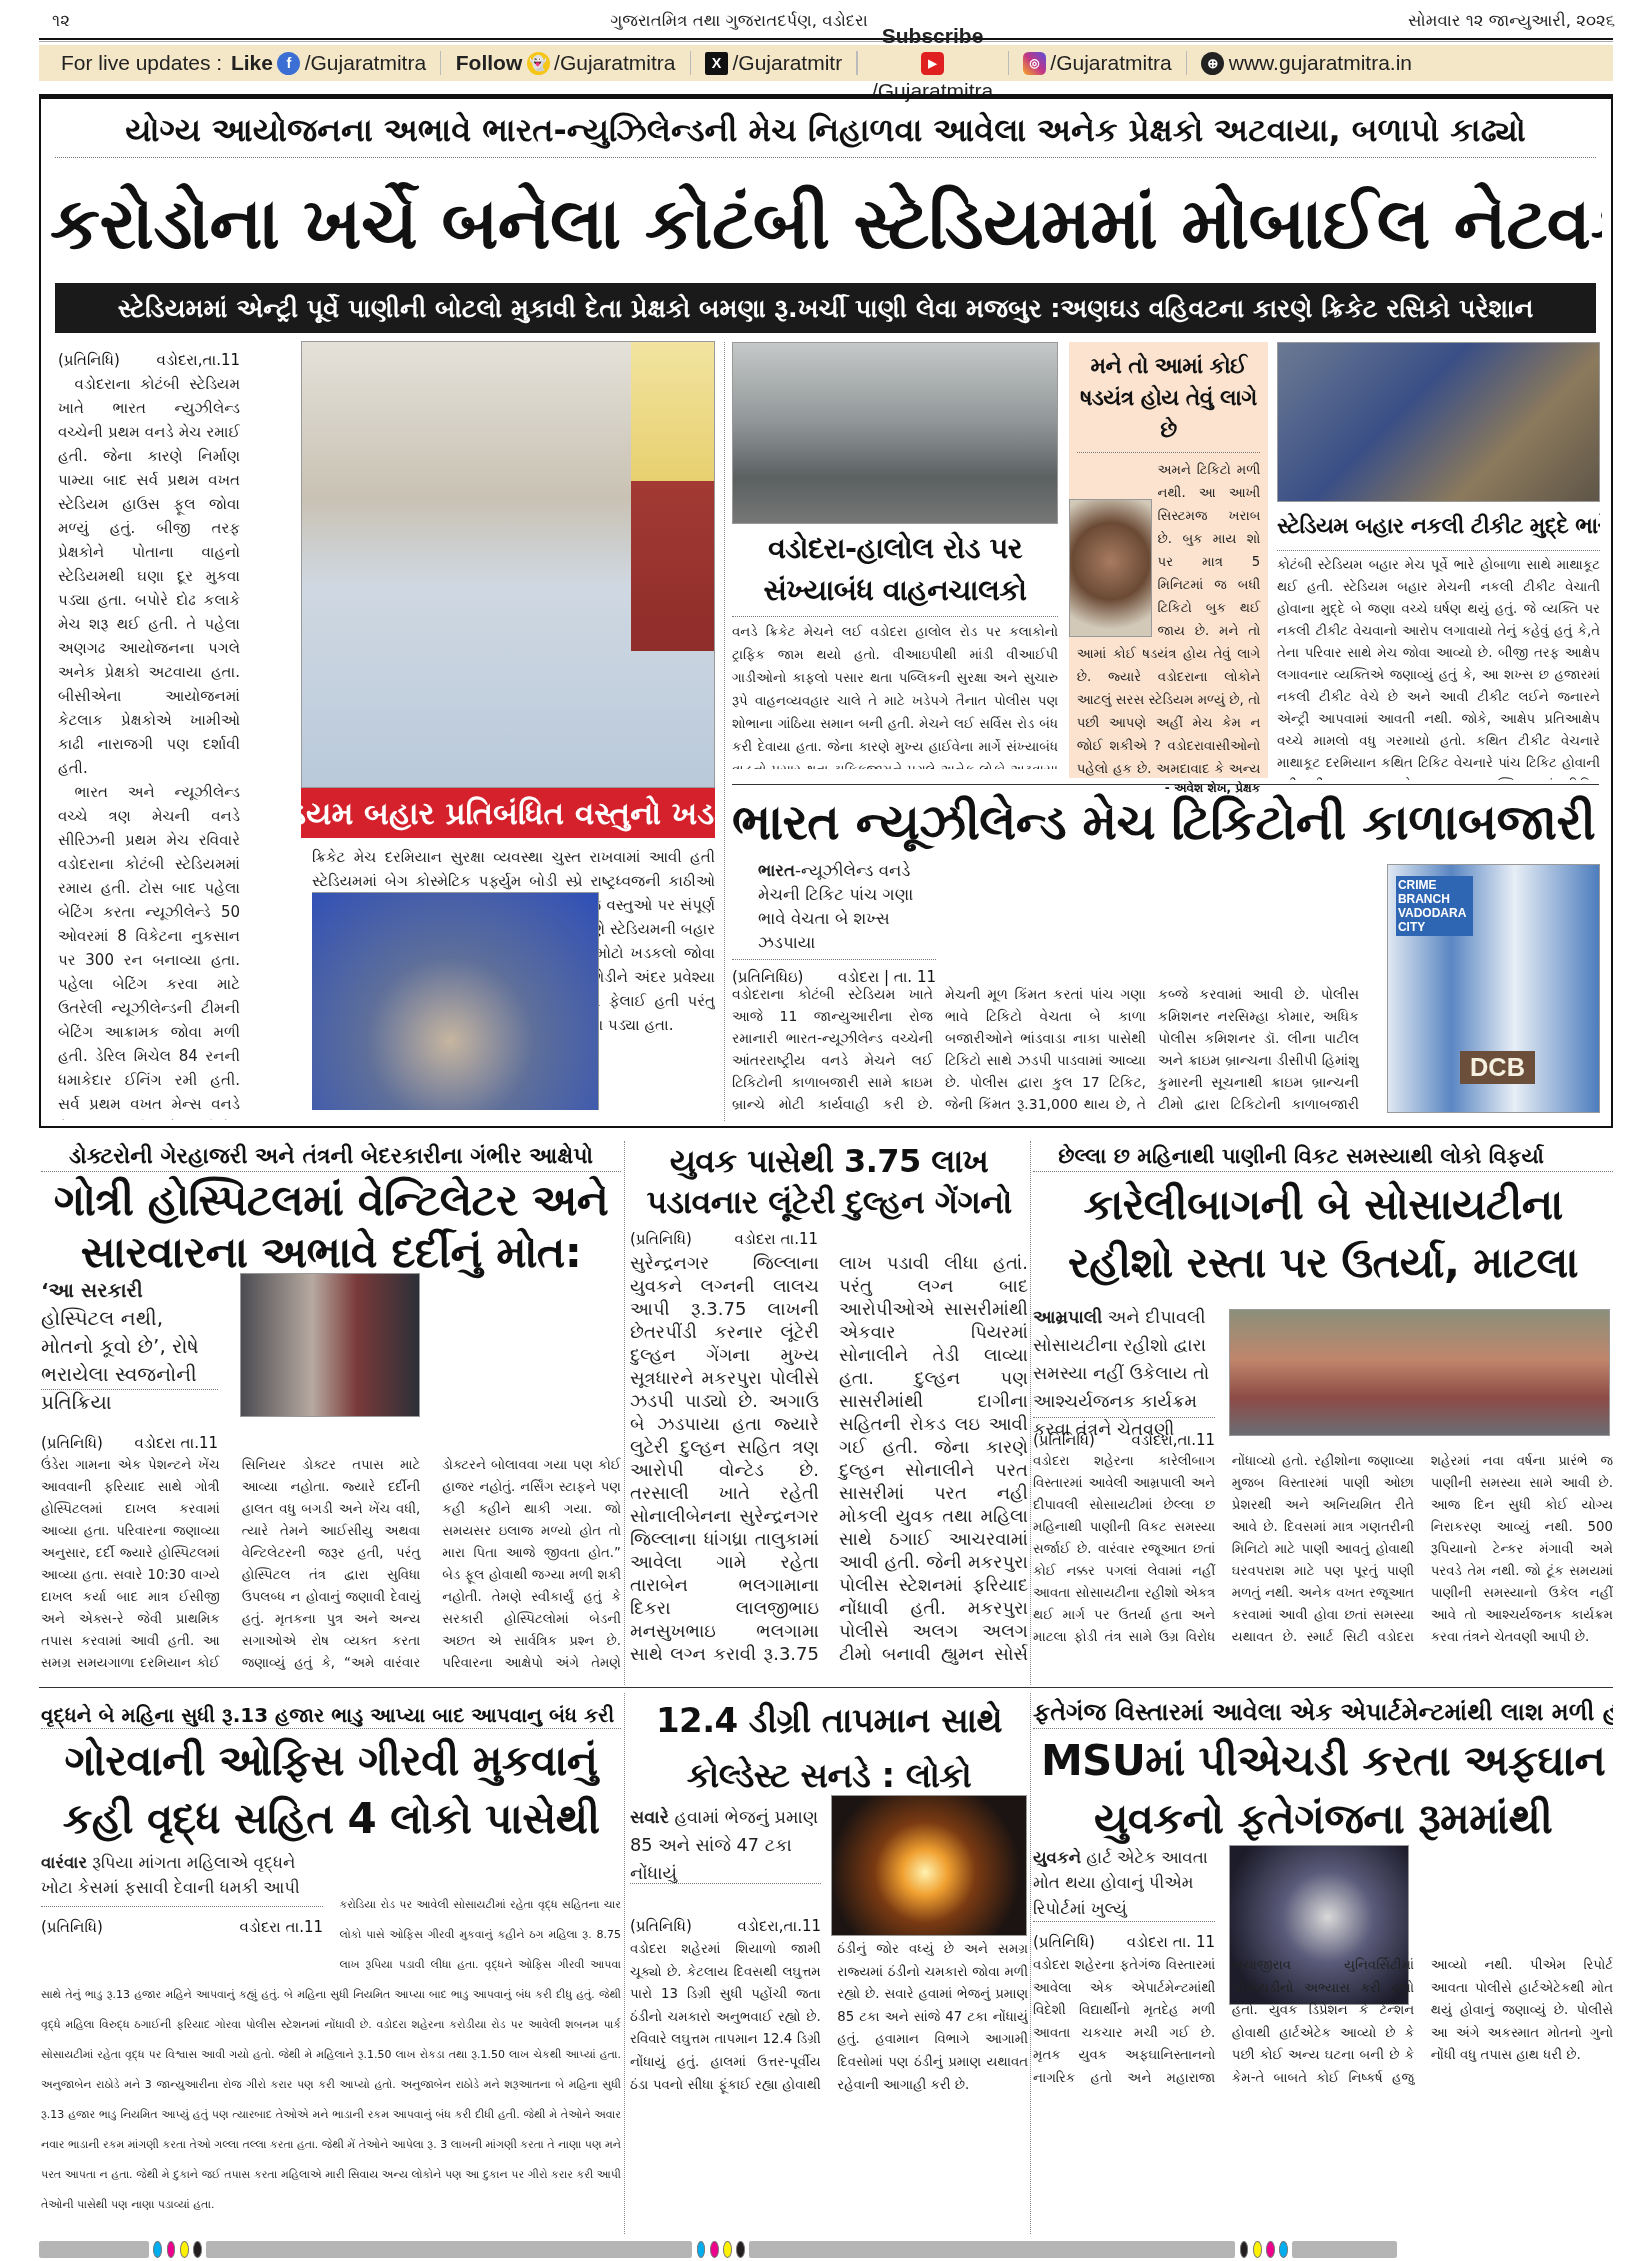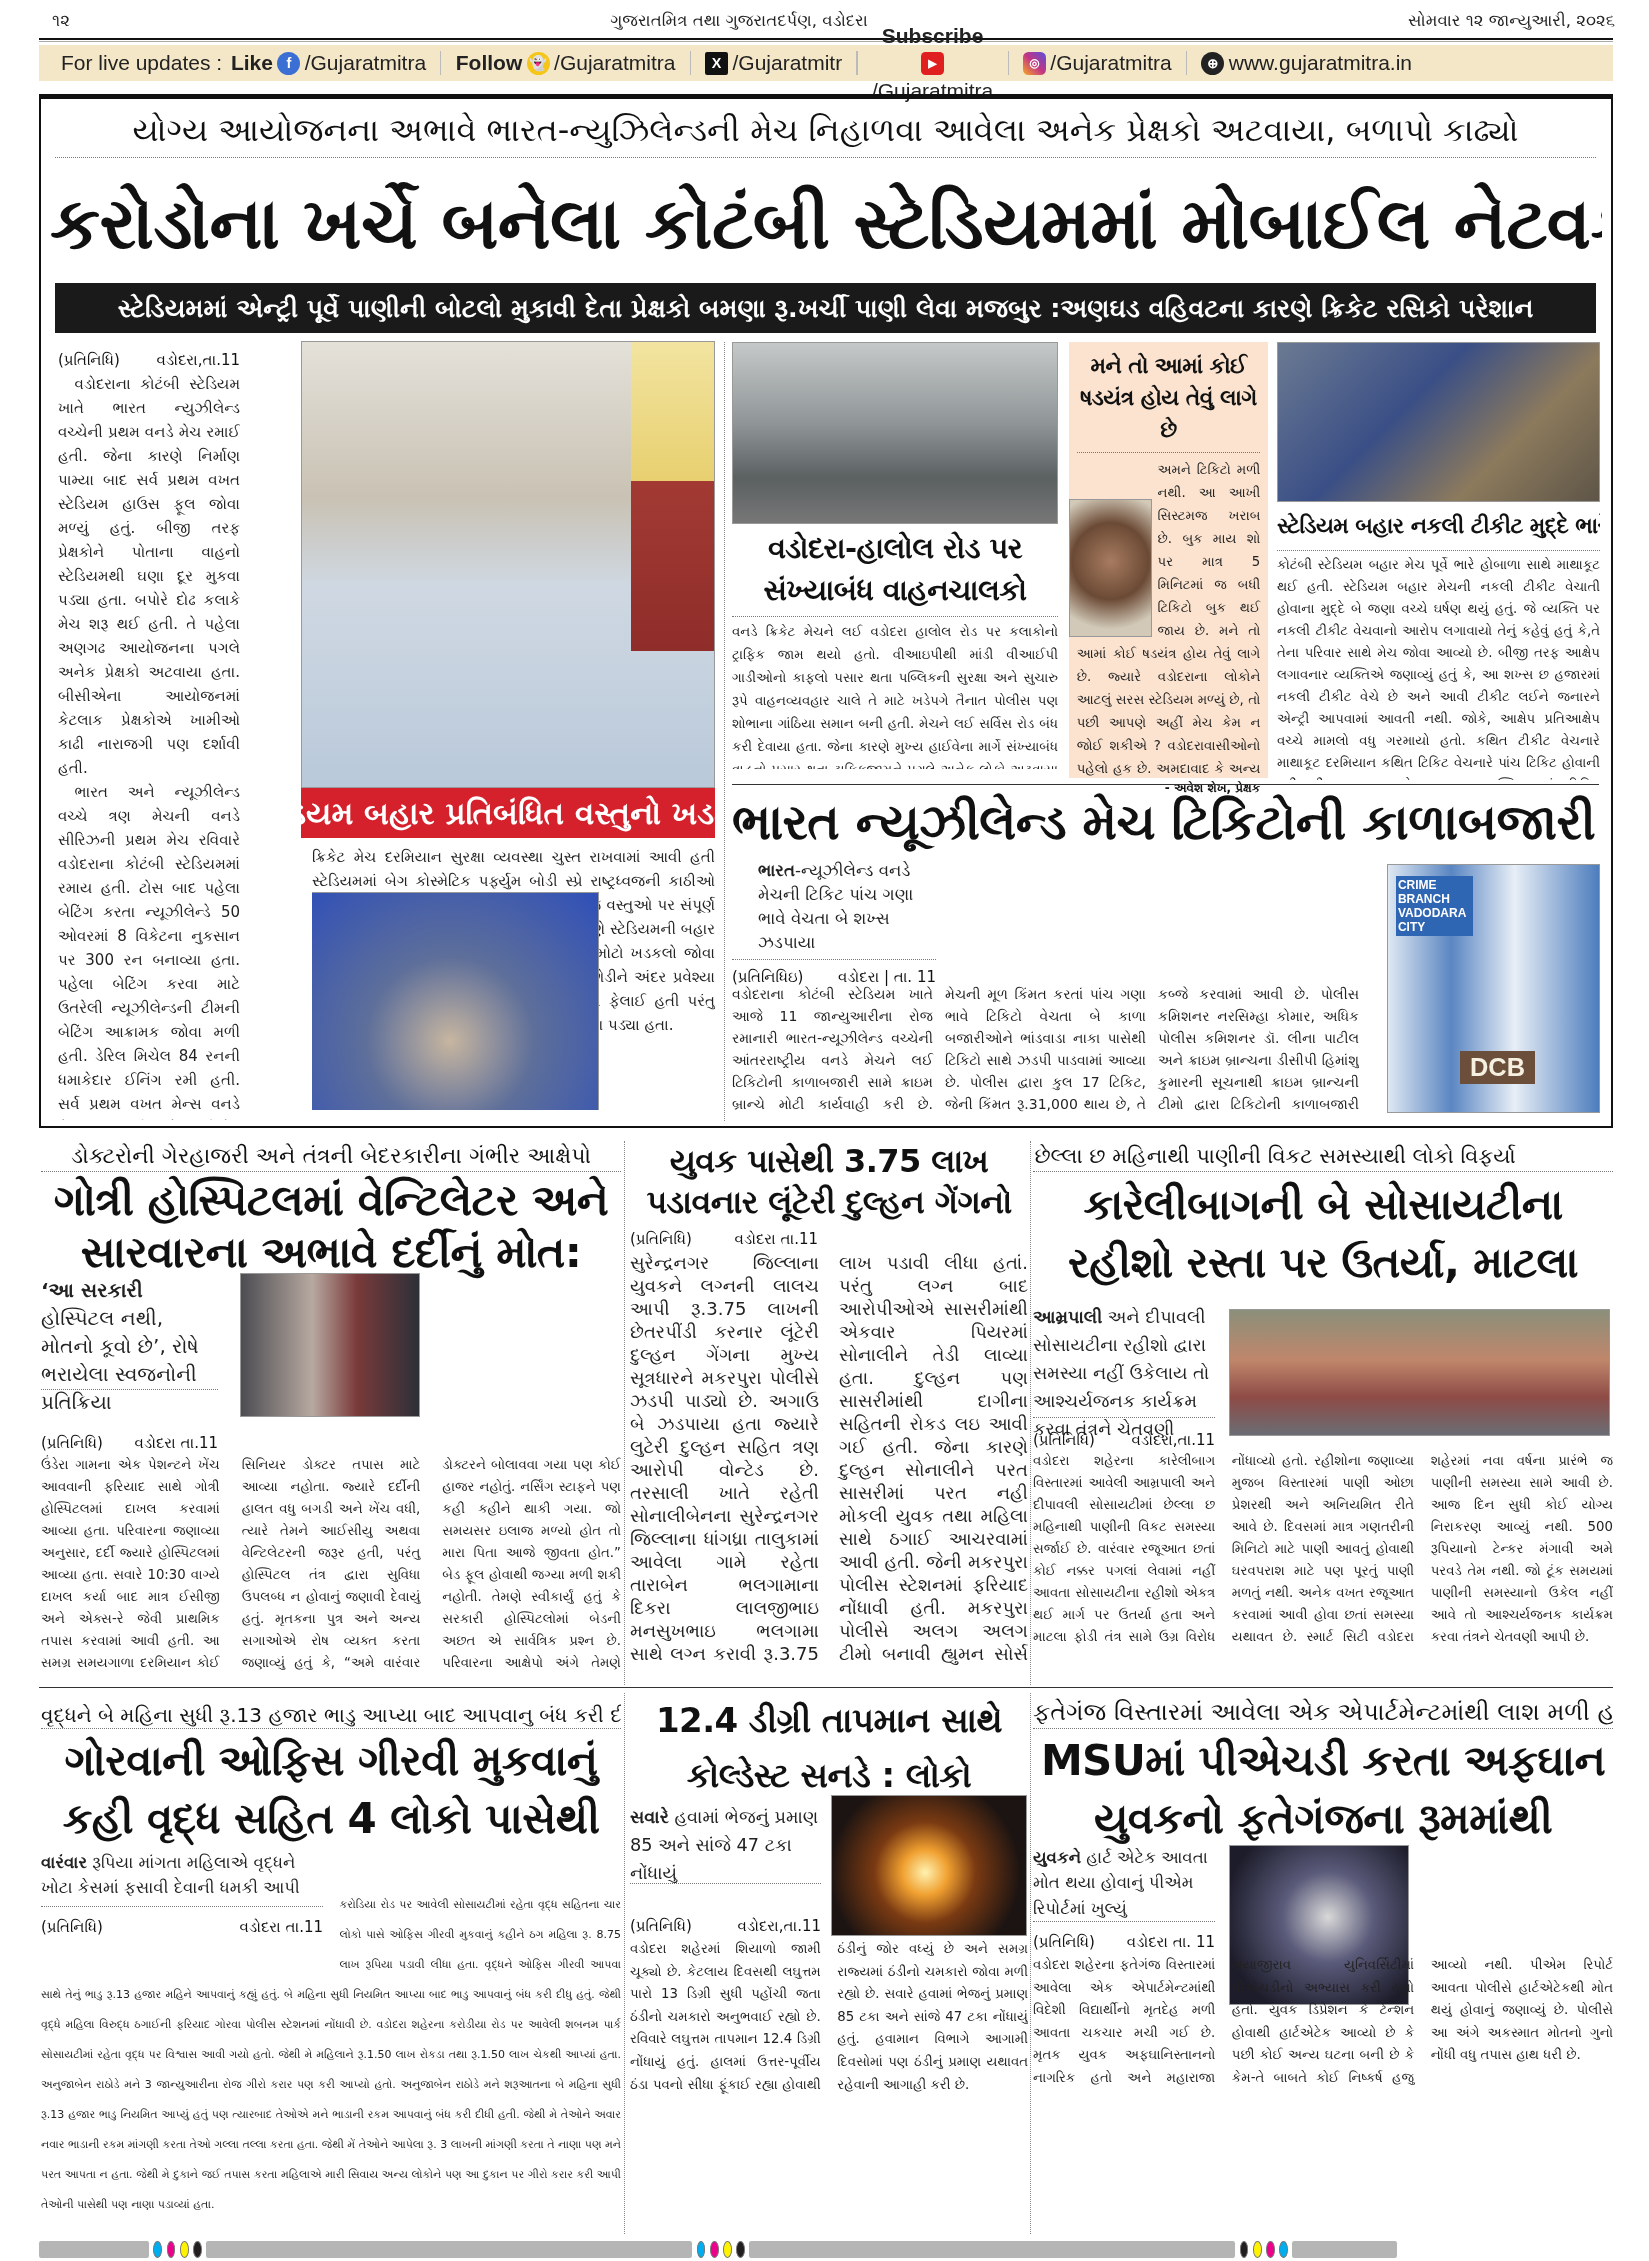--- a/index.html
+++ b/index.html
@@ -13,21 +13,21 @@
   .folio-rule { left: 39px; top: 38px; width: 1574px; height: 4.4px; border-top: 2.8px solid #111; border-bottom: 0.6px solid #aaa; }
 
   
   .social { left: 39px; top: 45px; width: 1574px; height: 36px; background: #f4e7c7; display: flex; align-items: center; padding: 0 22px; gap: 8.8px; font-family: "Liberation Sans", sans-serif; font-size: 21px; color: #222; }
   .social .sep { width: 1.1px; height: 24px; background: #bbb; margin: 0 5.5px; }
   .social b { font-weight: bold; }
   .ico { display: inline-flex; width: 23px; height: 23px; border-radius: 50%; align-items: center; justify-content: center; color: #fff; font-size: 14.4px; font-weight: bold; }
 
   
   .mainbox { left: 39px; top: 94px; width: 1574px; height: 1034px; border: 2.2px solid #111; border-top-width: 5.5px; }
-  .kicker { font-weight: normal; text-align: center; white-space: nowrap; overflow: hidden; }
+  .kicker { font-weight: bold; text-align: center; white-space: nowrap; overflow: hidden; }
   .dotrule { border-top: 1.7px dotted #777; }
   .headline { font-weight: bold; text-align: center; white-space: nowrap; overflow: hidden; letter-spacing: -0.6px; line-height: 1.05; }
   .blackbar { background: #1a1a1a; color: #fff; font-weight: bold; text-align: center; white-space: nowrap; overflow: hidden; display: flex; align-items: center; justify-content: center; }
 
   .col { font-size: 15px; line-height: 24px; text-align: justify; color: #222; overflow: hidden; }
   .col p { text-indent: 16.6px; }
   .dateline { display: flex; justify-content: space-between; font-size: 15px; line-height: 24px; }
 
   .photo { overflow: hidden; border: 0.6px solid #999; }
   .ph-bottles { background: linear-gradient(180deg, #e4e1d9 0%, #c9c2b4 35%, #cfd8e2 55%, #b9c9da 100%); }
@@ -201,21 +201,21 @@
   <div class="dateline" style="width:188px;">
     <span>(પ્રતિનિધિ)</span>
     <span>વડોદરા તા.11</span>
   </div>
   <div class="col" style="column-count:2;column-gap:20px;height:428px;font-size:18px;line-height:23px;">
     <span>સુરેન્દ્રનગર જિલ્લાના યુવકને લગ્નની લાલચ આપી રૂ.3.75 લાખની છેતરપીંડી કરનાર લૂંટેરી દુલ્હન ગેંગના મુખ્ય સૂત્રધારને મકરપુરા પોલીસે ઝડપી પાડ્યો છે. અગાઉ બે ઝડપાયા હતા જ્યારે લુટેરી દુલ્હન સહિત ત્રણ આરોપી વોન્ટેડ છે. તરસાલી ખાતે રહેતી સોનાલીબેનના સુરેન્દ્રનગર જિલ્લાના ધાંગધ્રા તાલુકામાં આવેલા ગામે રહેતા તારાબેન ભલગામાના દિકરા લાલજીભાઇ મનસુખભાઇ ભલગામા સાથે લગ્ન કરાવી રૂ.3.75 લાખ પડાવી લીધા હતાં. પરંતુ લગ્ન બાદ આરોપીઓએ સાસરીમાંથી એકવાર પિયરમાં સોનાલીને તેડી લાવ્યા હતા. દુલ્હન પણ સાસરીમાંથી દાગીના સહિતની રોકડ લઇ આવી ગઈ હતી. જેના કારણે દુલ્હન સોનાલીને પરત સાસરીમાં પરત નહી મોકલી યુવક તથા મહિલા સાથે ઠગાઈ આચરવામાં આવી હતી. જેની મકરપુરા પોલીસ સ્ટેશનમાં ફરિયાદ નોંધાવી હતી. મકરપુરા પોલીસે અલગ અલગ ટીમો બનાવી હ્યુમન સોર્સ તથા ટેકનિકલ સોર્સ આધારે તપાસ કરી લગ્નની લાલચ આપી છેતરપીંડી કરનાર ગેંગના મુખ્ય સૂત્રધારને ઝડપી પાડ્યો હતો.</span>
   </div>
 </div>
 
 <div class="abs vrule" style="left:1030px;top:1141px;height:544px;"></div>
-<div class="abs kicker" style="left:985px;top:1142px;width:580px;height:28px;font-size:21px;line-height:28px;">છેલ્લા છ મહિનાથી પાણીની વિકટ સમસ્યાથી લોકો વિફર્યા</div>
+<div class="abs kicker" style="left:1011px;top:1142px;width:580px;height:28px;font-size:21px;line-height:28px;">છેલ્લા છ મહિનાથી પાણીની વિકટ સમસ્યાથી લોકો વિફર્યા</div>
 <div class="abs dotrule" style="left:1033px;top:1171px;width:580px;"></div>
 <div class="abs headline" style="left:1033px;top:1176px;width:580px;height:116px;font-size:42px;line-height:58px;white-space:normal;">કારેલીબાગની બે સોસાયટીના રહીશો રસ્તા પર ઉતર્યા, માટલા ફોડી ઉગ્ર વિરોધ</div>
 <div class="abs deck" style="left:1033px;top:1303px;width:182px;height:110px;font-size:17.7px;line-height:28px;">
   <span class="bold-lead">આમ્રપાલી</span><span> અને દીપાવલી સોસાયટીના રહીશો દ્વારા સમસ્યા નહીં ઉકેલાય તો આશ્ચર્યજનક કાર્યક્રમ કરવા તંત્રને ચેતવણી</span>
 </div>
 <div class="abs dotrule" style="left:1033px;top:1417px;width:182px;"></div>
 <div class="abs photo ph-protest" style="left:1229px;top:1309px;width:381px;height:127px;"></div>
 <div class="abs dateline" style="left:1033px;top:1428px;width:182px;">
   <span>(પ્રતિનિધિ)</span>
   <span>વડોદરા,તા.11</span>

